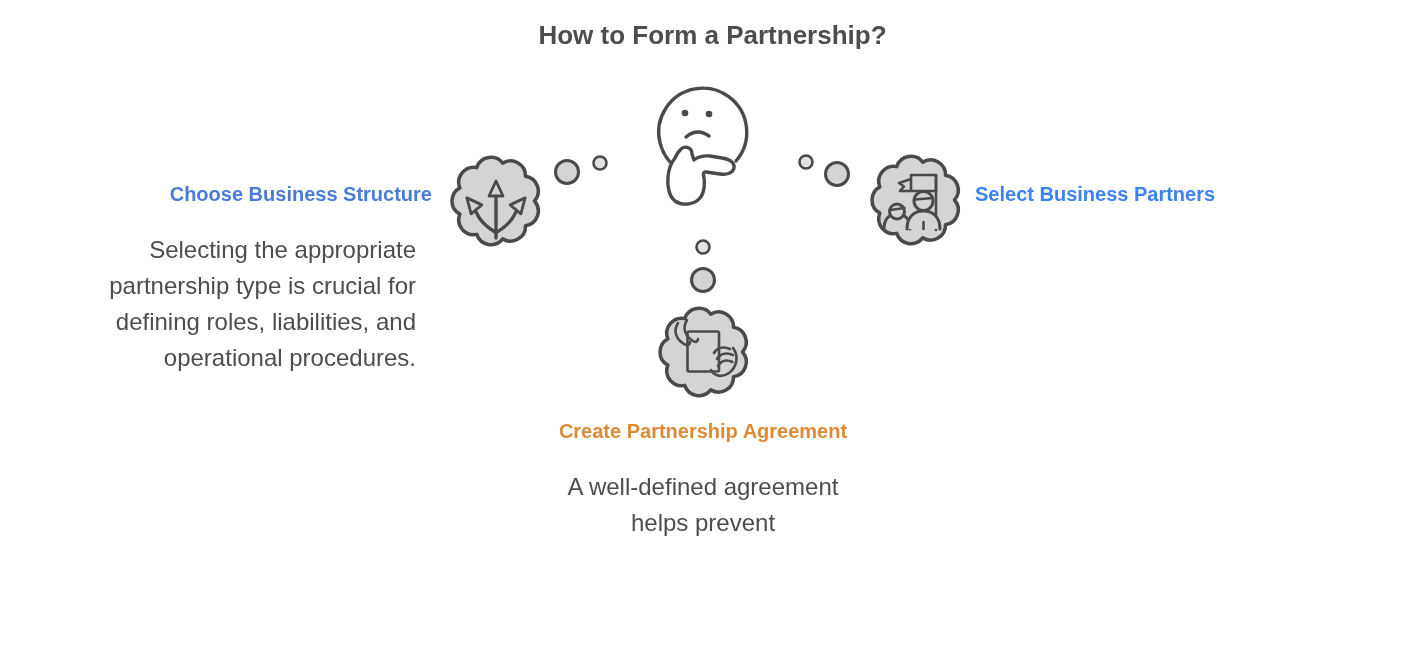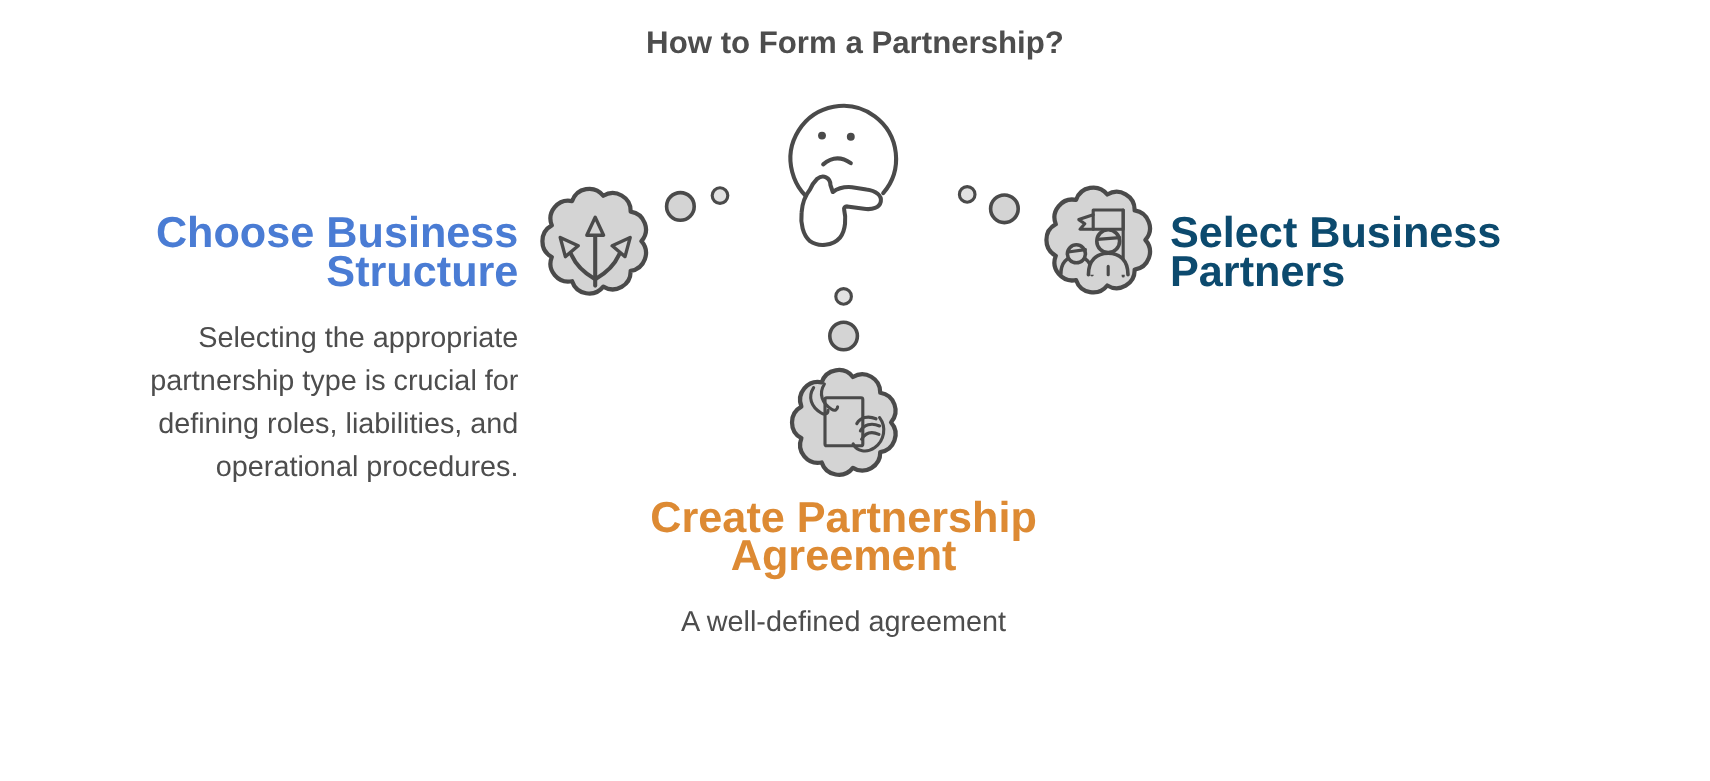--- a/index.html
+++ b/index.html
@@ -17,26 +17,26 @@
     top: 20px; left: 0; right: 0;
     text-align: center;
     font-size: 26px;
     font-weight: 700;
     color: #4D4D4D;
     margin: 0;
   }
   .section { position: absolute; }
   .section h2 {
     margin: 0 0 22px 0;
-    font-size: 36px;
+    font-size: 20px;
     font-weight: 700;
     line-height: 32px;
   }
   .section p {
-    margin: 0;
+    margin: 16px;
     font-size: 24px;
     line-height: 36px;
     color: #4D4D4D;
     white-space: pre-line;
   }
   .section-left  { left: 30px;  top: 178px; width: 402px; text-align: right; }
   .section-right { left: 975px; top: 178px; width: 400px; text-align: left; }
   .section-bottom{ left: 483px; top: 415px; width: 440px; text-align: center; }
 
   .illustration { position: absolute; left: 430px; top: 70px; }
@@ -58,21 +58,21 @@
 
   <div class="section section-left">
     <h2 style="color: rgb(74, 124, 212);">Choose Business Structure</h2>
     <p>Selecting the appropriate
 partnership type is crucial for
 defining roles, liabilities, and
 operational procedures.</p>
   </div>
 
   <div class="section section-right">
-    <h2 style="color: #0c4a6e;">Select Business Partners</h2>
+    <h2 style="color: #3b82f6;">Select Business Partners</h2>
   </div>
 
   <div class="section section-bottom">
     <h2 style="color: rgb(221, 138, 51); text-align: center;">Create Partnership Agreement</h2>
     <p>A well-defined agreement
 helps prevent
 misunderstandings and type
 disputes.</p>
   </div>
 

